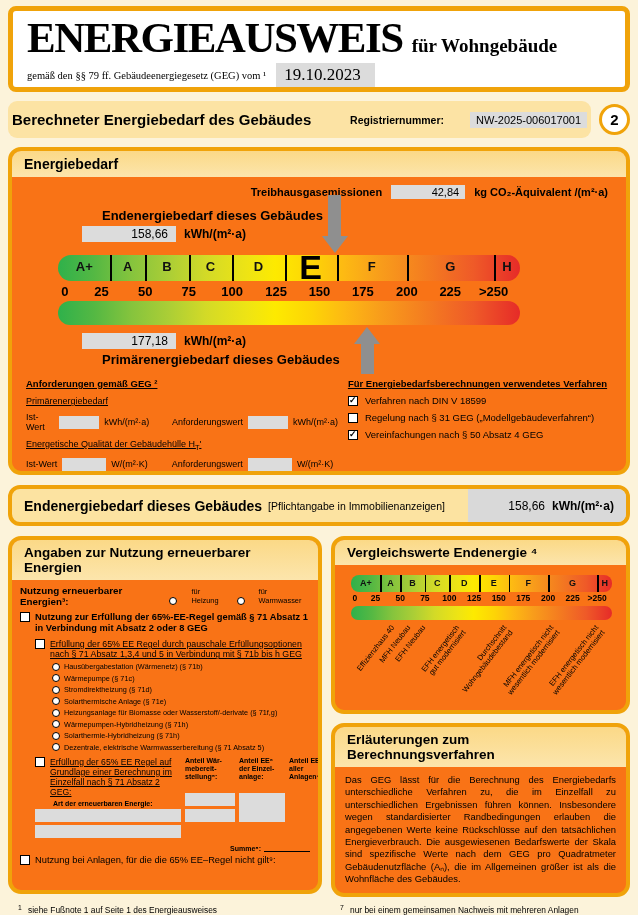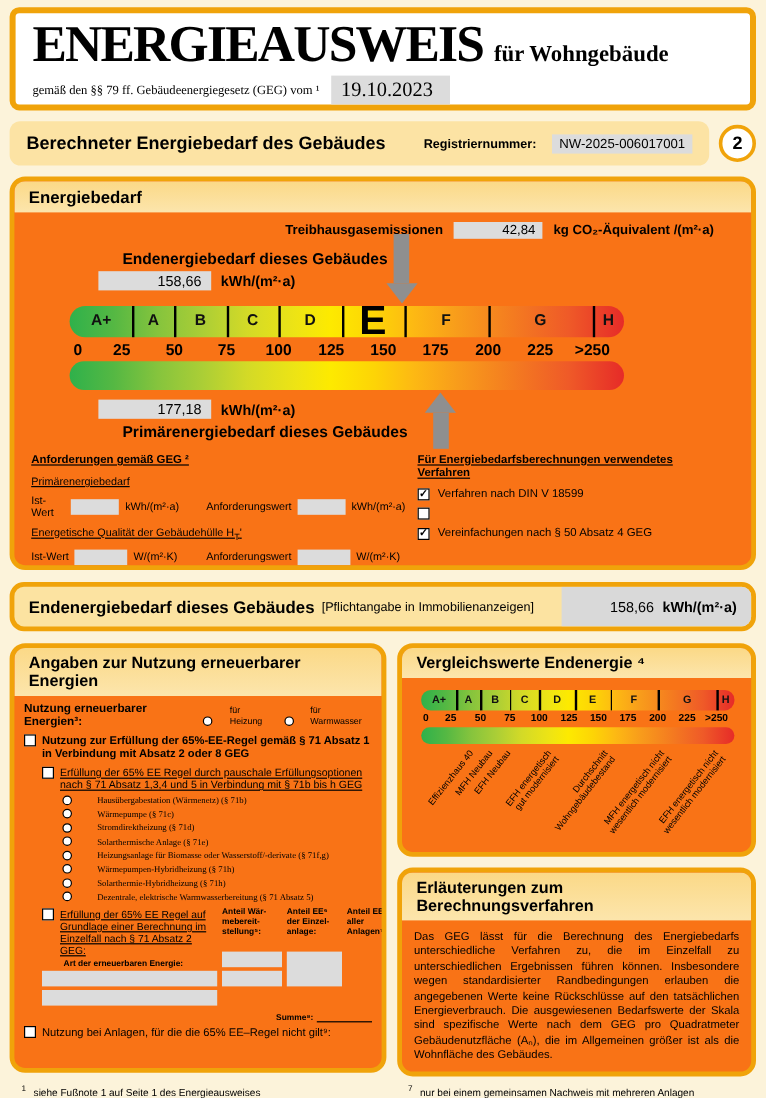--- a/index.html
+++ b/index.html
@@ -12,32 +12,32 @@
   
   .hdrbox { background:#fff; border:5px solid #F0A30A; border-radius:8px; padding:2px 14px 8px; height:86px;font-family:Liberation Serif, serif; }
   .hdr-line1 { display:flex; align-items:baseline; }
   .hdr-title { font-size:43px; font-weight:bold; letter-spacing:-1.5px; }
   .hdr-sub { font-size:19px; font-weight:bold; margin-left:9px; }
   .hdr-line2 { font-size:10.5px; margin-top:1px; display:flex; align-items:center; gap:10px; }
   .hdr-date { font-size:17px; padding:2px 14px 2px 8px; min-width:92px; }
 
   
   .bar2row { display:flex; align-items:center; gap:8px; margin-top:9px; }
-  .bar2 { flex:1; background:#FCE3A4; border-radius:9px; height:37px; display:flex; align-items:center; padding:0 14px; gap:13px;justify-content:flex-end; }
+  .bar2 { flex:1; background:#FCE3A4; border-radius:9px; height:37px; display:flex; align-items:center; padding:0 4px; gap:26px;justify-content:flex-end; }
   .bar2-title { font-weight:bold; font-size:15px; }
   .bar2-reg { font-weight:bold; font-size:10.5px; margin-left:auto; }
   .bar2-val { font-size:11px; padding:2px 6px; }
   .pagecircle { width:31px; height:31px; border-radius:50%; border:3px solid #F0A30A; background:#fff; display:flex; align-items:center; justify-content:center; font-weight:bold; font-size:15px; flex:none; }
 
   
   .panel { border:4px solid #F0A30A; border-radius:13px; background:#f97316; overflow:hidden; }
   .panel-h { background:linear-gradient(180deg,#FBD987,#FCE5AC); font-weight:bold; font-size:14px; padding:5px 12px; }
 
   #eb { margin-top:9px; height:328px; }
-  #eb .pbody { position:relative; padding:4px 27px 6px 14px; }
+  #eb .pbody { position:relative; padding:4px 14px 6px 14px; }
   .ghgrow { display:flex; align-items:center; gap:9px; justify-content:flex-end; font-size:11px; margin-top:4px; margin-right:4px; }
   .ghgrow .field { width:74px; text-align:right; padding:1px 6px; font-size:11px; }
   .endlabel { font-weight:bold; font-size:13px; margin:9px 0 3px 76px; }
   .valrow { display:flex; align-items:center; gap:8px; margin-left:56px; font-size:12px; }
   .valrow .field { width:94px; text-align:right; padding:1px 8px; }
   .valrow .unit { font-weight:bold; }
 
   .scalewrap { position:relative; margin:13px 0 0 32px; width:462px; }
   .cbar { position:relative; height:26px; border-radius:13px;
     background:linear-gradient(90deg,#2fb14b 0%,#55b843 8%,#86c43d 16%,#abce36 24%,#d3da27 32%,#eee414 41%,#fdea00 47%,#fdd406 55%,#fdb913 62%,#f89c1b 70%,#f47b20 80%,#ef5a28 90%,#e62b28 100%); }
@@ -86,21 +86,21 @@
   #ee .pbody { padding:5px 8px 4px 8px; }
   #ee .panel-h { font-size:13.5px; }
   .eerow1 { display:flex; align-items:center; }
   .eerow1 .lb { font-weight:bold; font-size:9.8px; }
   .radgrp { margin-left:auto; display:flex; gap:9px; align-items:center; font-size:7.4px; }
   .rad { width:8px; height:8px; border:1.1px solid #000; border-radius:50%; background:#fff; flex:none; }
   .radgrp .ritem { display:flex; align-items:flex-end; gap:14px; }
   .cbblock { display:flex; gap:5px; margin-top:5px; align-items:flex-start; }
   .cbblock .tx { font-size:9.3px; line-height:1.18; }
   .ind1 { margin-left:15px; }
-  .opt { display:flex; align-items:center; gap:21px; margin:2.5px 0 2.5px 32px; font-size:7.3px;font-family:Liberation Serif, serif; }
+  .opt { display:flex; align-items:center; gap:4px; margin:2.5px 0 2.5px 32px; font-size:7.3px; }
   .t1 { display:grid; grid-template-columns:146px 50px 46px 52px; column-gap:4px; margin:5px 0 0 15px; }
   .t1 .hd { font-size:7px; font-weight:bold; white-space:pre-line; line-height:1.15; }
   .t1 .artlbl { font-size:7px; font-weight:bold; margin:3px 0 2px 18px; }
   .gbox { background:#DCDCDC; }
   .r13 { height:13px; margin-bottom:3px; }
   .sumrow { display:flex; justify-content:flex-end; align-items:flex-end; gap:3px; font-size:7px; font-weight:bold; margin-top:2px; }
   .sline { border-bottom:1.2px solid #000; width:46px; height:9px; }
 
   #vg { height:178px; }
   #vg .panel-h { font-size:13.5px; }
@@ -207,21 +207,21 @@
           <span class="tick" style="left:84.9%">225</span>
           <span class="tick" style="left:94.3%">&gt;250</span>
         </div>
         <div class="gbar"></div>
         <div class="arrow arrow-up">
           <div class="headup"></div>
             <div class="shaft"></div>
         </div>
       </div>
 
-      <div class="valrow" style="margin-top:8px;align-items:flex-end;">
+      <div class="valrow" style="margin-top:8px;">
         <span class="field">177,18</span>
         <span class="unit">kWh/(m²·a)</span>
       </div>
       <div class="primlabel">Primärenergiebedarf dieses Gebäudes</div>
 
       <div class="formcols">
         <div class="fcol-l">
           <span class="b u fh" style="font-size:9.5px;margin-top:0;">Anforderungen gemäß GEG ²</span>
           <span class="u fh">Primärenergiebedarf</span>
           <div class="frow">
@@ -246,20 +246,21 @@
 
         </div>
         <div class="fcol-r">
           <span class="b u fh" style="margin-top:0;">Für Energiebedarfsberechnungen verwendetes Verfahren</span>
           <div class="vrow">
             <span class="cb on"></span>
             <span>Verfahren nach DIN V 18599</span>
           </div>
           <div class="vrow">
             <span class="cb"></span>
+            <span>Regelung nach § 31 GEG („Modellgebäudeverfahren“)</span>
           </div>
           <div class="vrow">
             <span class="cb on"></span>
             <span>Vereinfachungen nach § 50 Absatz 4 GEG</span>
           </div>
         </div>
       </div>
     </div>
   </div>
 

